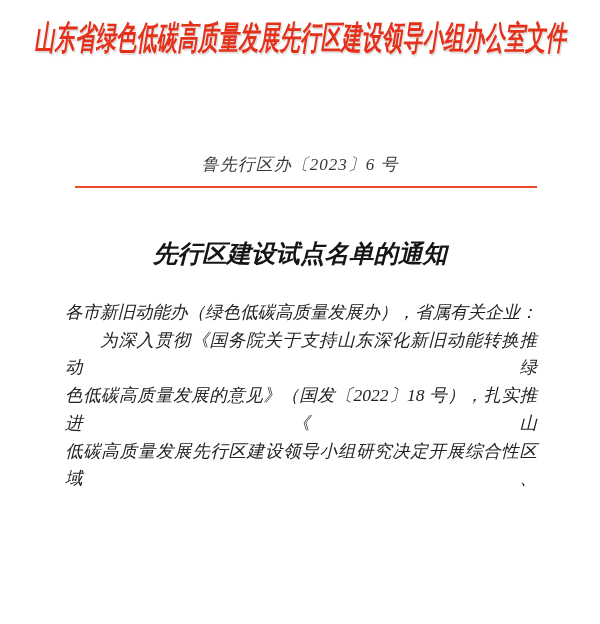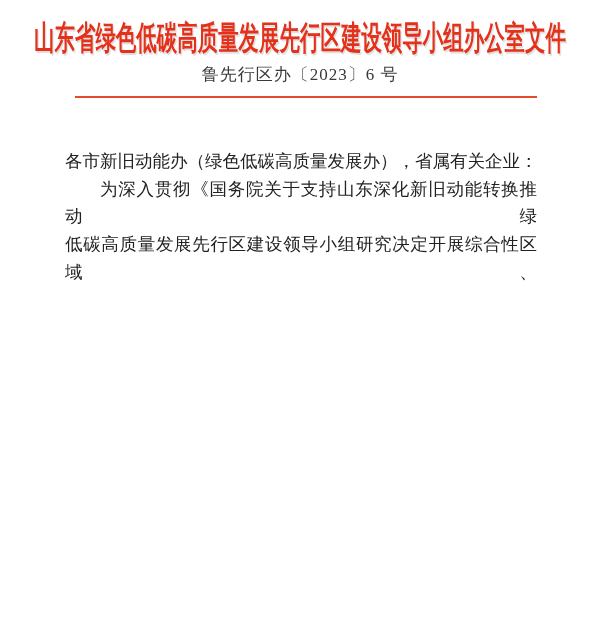--- a/index.html
+++ b/index.html
@@ -6,20 +6,21 @@
   body {
     font-family: "Liberation Serif", "DejaVu Serif", serif;
     background: #ffffff;
   }
   .page {
     position: relative;
     width: 600px;
     height: 624px;
     background: #ffffff;
     overflow: hidden;
+    font-style: italic;
   }
   
   .banner {
     padding-top: 18px;
     height: 46px;
     display: flex;
     justify-content: center;
     align-items: flex-start;
   }
   .banner-text {
@@ -28,20 +29,21 @@
     font-size: 33px;
     line-height: 40px;
     font-weight: bold;
     color: #e5301a;
     transform: scaleX(0.62);
     transform-origin: 50% 50%;
     text-shadow: 2px 2px 1px rgba(160,160,160,0.35);
   }
   
   .doc-number {
+    margin-top: 90px;
     text-align: center;
     font-size: 17px;
     line-height: 22px;
     color: #3a3a3a;
     letter-spacing: 1px;
   }
   
   .red-rule {
     margin: 10px 63px 0 75px;
     border: none;
@@ -84,23 +86,25 @@
 
   <div class="banner">
     <span class="banner-text">山东省绿色低碳高质量发展先行区建设领导小组办公室文件</span>
   </div>
 
   <div class="doc-number">鲁先行区办〔2023〕6 号</div>
 
   <hr class="red-rule">
 
   <div class="doc-title">
+    <div>先行区建设试点名单的通知</div>
   </div>
 
   <div class="body-block">
     <div class="salutation">各市新旧动能办（绿色低碳高质量发展办），省属有关企业：</div>
     <div>
         <div class="body-line indent">为深入贯彻《国务院关于支持山东深化新旧动能转换推动绿</div>
+        <div class="body-line">色低碳高质量发展的意见》（国发〔2022〕18 号），扎实推进《山</div>
         <div class="body-line">低碳高质量发展先行区建设领导小组研究决定开展综合性区域、</div>
       </div>
   </div>
 
 </div>
 
 </body></html>

